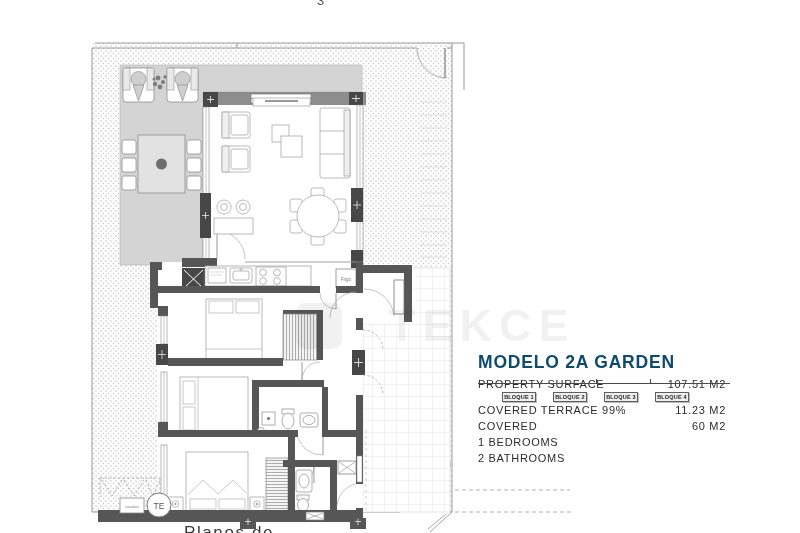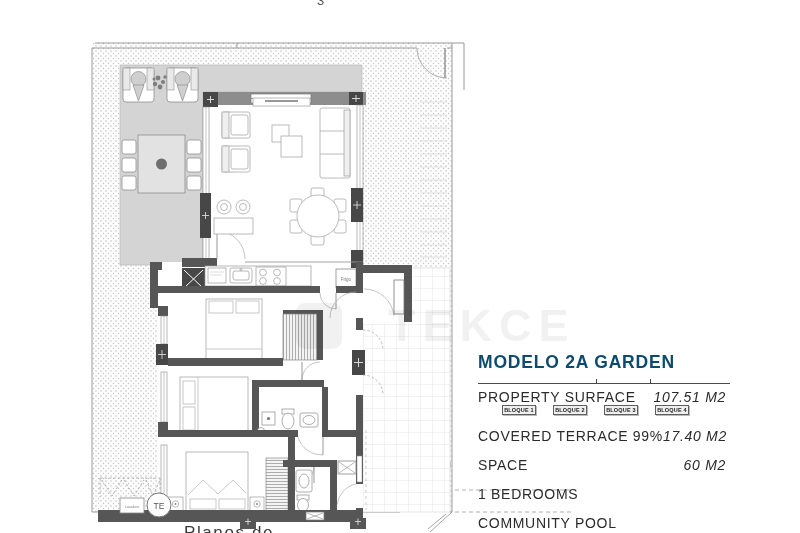--- a/index.html
+++ b/index.html
@@ -16,22 +16,22 @@
   .watermark{position:absolute;left:296px;top:303px;display:flex;align-items:center;gap:10px;
              pointer-events:none;}
   .wm-logo{width:46px;height:46px;border-radius:9px;background:rgba(70,70,70,0.075);display:inline-block;}
   .wm-text{font-size:45px;font-weight:bold;letter-spacing:7px;color:rgba(70,70,70,0.075);line-height:46px;margin-left:36px;}
 
   
   .details{position:absolute;left:478px;top:350px;width:248px;color:#2b2b2b;}
   .details h1{margin:0;font-size:17.5px;font-weight:bold;letter-spacing:0.8px;color:#0c4a6e;
               height:26px;line-height:24px;}
   .detail-row{display:flex;justify-content:space-between;align-items:center;height:16px;
-              font-size:14px;letter-spacing:0.7px;white-space:nowrap;margin-top:13px;}
-  .detail-row .val{text-align:left;font-style:italic;}
+              font-size:11px;letter-spacing:0.7px;white-space:nowrap;}
+  .detail-row .val{text-align:left;}
   .surface-line{position:absolute;left:0;top:33px;width:252px;height:1px;background:#4a4a4a;}
   .surface-line .tick{position:absolute;top:-4px;width:1px;height:4px;background:#4a4a4a;}
   .surface-line .t1{left:118px;} .surface-line .t2{left:172px;}
   .badges{height:10px;display:flex;align-items:center;padding-left:24px;}
   .badge{display:inline-flex;justify-content:center;align-items:center;box-sizing:border-box;
          width:34px;height:10px;margin-right:17px;border:1px solid #5f5f5f;background:#efefef;
          box-shadow:1px 1px 0 #bbb;font-size:5.5px;font-weight:bold;letter-spacing:0.2px;color:#222;}
 </style>
 </head>
 <body>
@@ -402,32 +402,32 @@
 
   <div class="badges">
     <span class="badge">BLOQUE 1</span>
     <span class="badge">BLOQUE 2</span>
     <span class="badge">BLOQUE 3</span>
     <span class="badge">BLOQUE 4</span>
   </div>
 
   <div class="detail-row">
     <span>COVERED TERRACE 99%</span>
-    <span class="val">17.40 M2</span>
+    <span class="val">11.23 M2</span>
   </div>
   <div class="detail-row">
-    <span>SPACE</span>
+    <span>COVERED</span>
     <span class="val">60 M2</span>
   </div>
   <div class="detail-row">
     <span>1 BEDROOMS</span>
     <span class="val"></span>
   </div>
   <div class="detail-row">
-    <span>COMMUNITY POOL</span>
+    <span>2 BATHROOMS</span>
     <span class="val"></span>
   </div>
 </div>
 
 <div class="partial-top">3</div>
 <div class="partial-bottom">Planos de</div>
 
 </div>
 
 </body></html>

